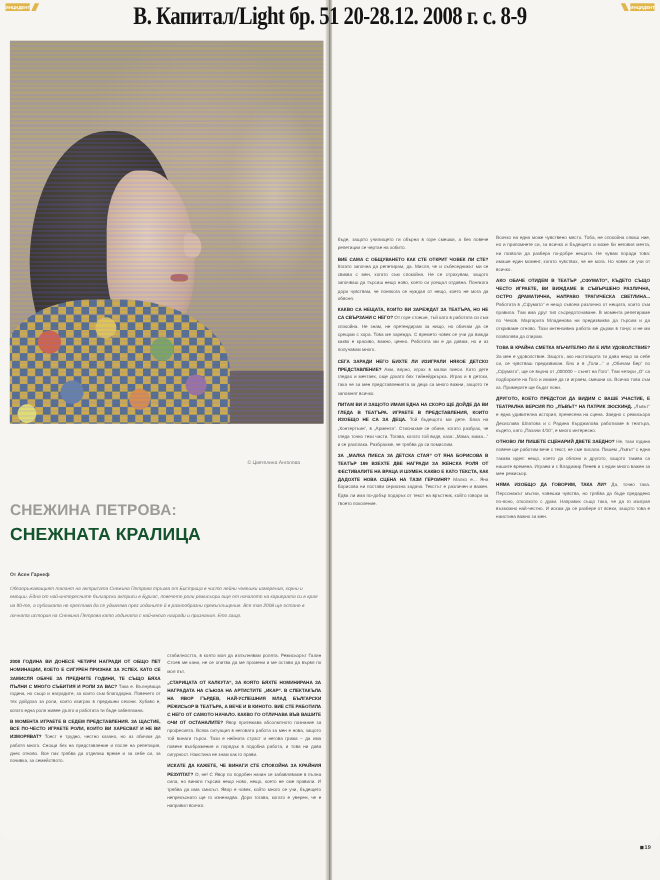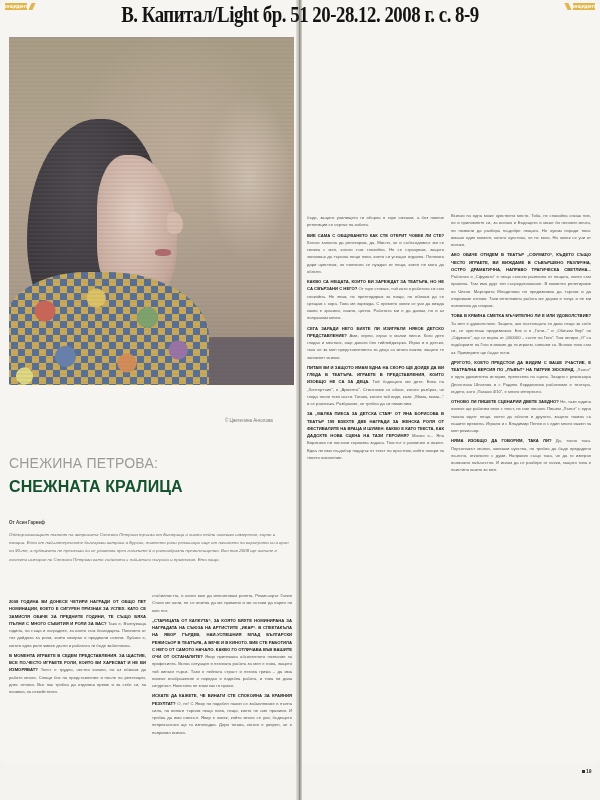--- a/index.html
+++ b/index.html
@@ -42,21 +42,21 @@
       radial-gradient(circle at 70% 35%, #6a9b58 0 10px, transparent 11px),
       radial-gradient(circle at 30% 65%, #4d70a8 0 10px, transparent 11px),
       radial-gradient(circle at 60% 70%, #d57f3e 0 9px, transparent 10px),
       radial-gradient(circle at 85% 60%, #8c5fa0 0 9px, transparent 10px),
       radial-gradient(circle at 10% 80%, #e2dd72 0 8px, transparent 9px),
       repeating-conic-gradient(#3a5a8a 0 25%, #c9a43f 0 50%) 0 0/14px 14px; }
   .coat { position: absolute; left: 150px; top: 300px; width: 140px; height: 60px; background: #534a52; border-radius: 40% 0 0 0; }
 
   .photo-credit { position: absolute; left: 225px; top: 418px; font-size: 4.5px; color: #777; }
 
-  .kicker { position: absolute; left: 9px; top: 455px; font-size: 14px; font-weight: normal; color: #9b9b97; letter-spacing: 0.2px; }
+  .kicker { position: absolute; left: 9px; top: 455px; font-size: 14px; font-weight: bold; color: #9b9b97; letter-spacing: 0.2px; }
   .headline { position: absolute; left: 9px; top: 478px; font-size: 16px; font-weight: bold; color: #14532d; letter-spacing: 0.1px; }
   .byline { position: absolute; left: 9px; top: 520px; font-size: 4.5px; font-weight: bold; color: #444; }
   .lede { position: absolute; left: 9px; top: 531px; width: 280px; font-size: 4.4px; line-height: 8.2px; font-style: italic; color: #6a6a6a; }
 
   .col { position: absolute; font-size: 4.2px; line-height: 7.25px; color: #555; text-align: justify; }
   .col p { margin-bottom: 3px; }
   .col b { color: #222; font-weight: bold; text-transform: uppercase; }
   .c1 { left: 9px; top: 598px; width: 137px; }
   .c2 { left: 152px; top: 592px; width: 140px; }
   .c3 { left: 307px; top: 214px; width: 137px; }

